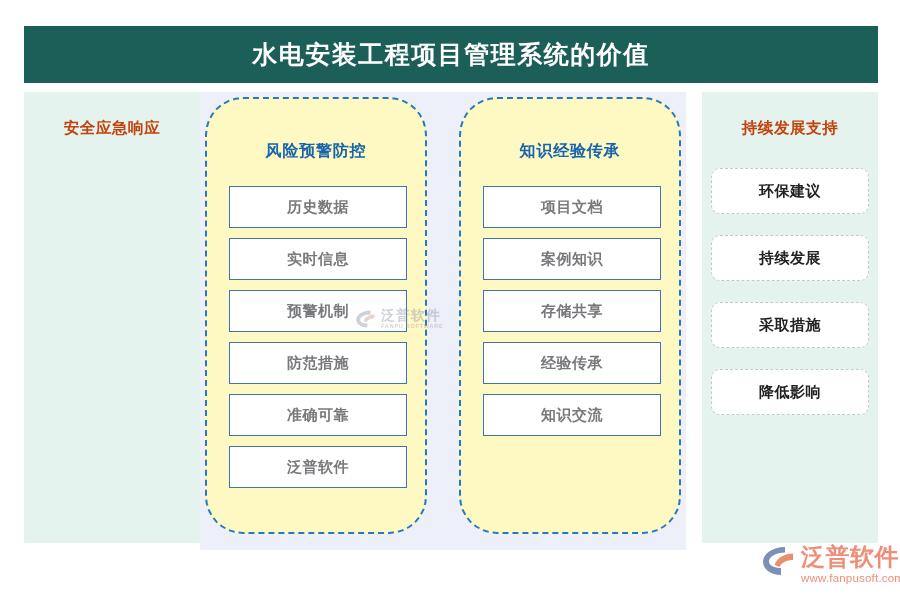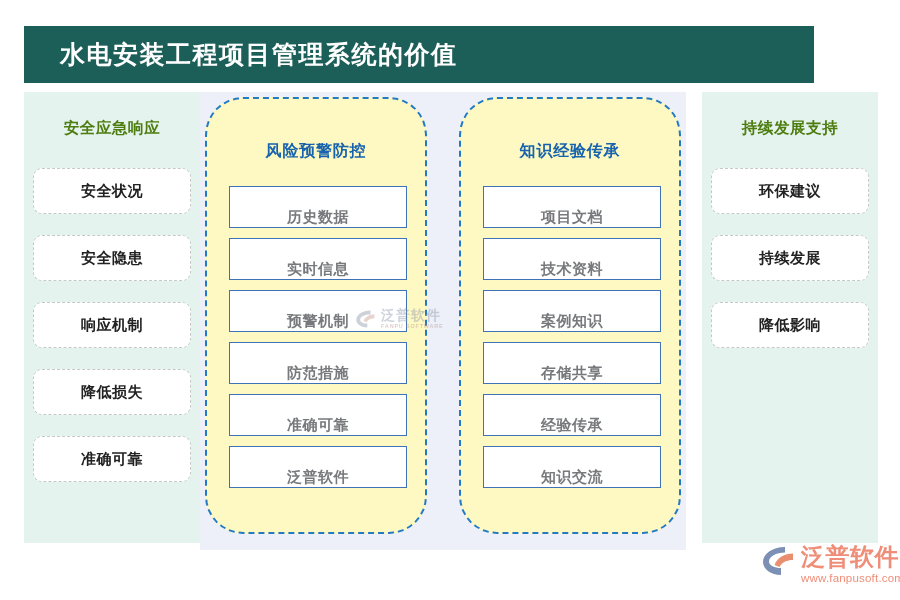--- a/index.html
+++ b/index.html
@@ -22,26 +22,26 @@
     left: 0; top: 0;
     width: 900px;
     height: 600px;
   }
 
   
   .header-bar {
     position: absolute;
     left: 24px;
     top: 26px;
-    width: 790px;
+    width: 854px;
     height: 57px;
     background: #1b5f58;
     display: flex;
     align-items: center;
-    padding-left: 36px;
+    justify-content: center;
   }
   .header-title {
     color: #ffffff;
     font-size: 25px;
     font-weight: bold;
     letter-spacing: 1.5px;
     line-height: 1;
   }
 
   
@@ -56,21 +56,21 @@
   .side-panel.right { left: 702px; }
 
   .side-heading {
     position: absolute;
     top: 26px;
     left: 0;
     width: 100%;
     text-align: center;
     font-size: 15.5px;
     font-weight: bold;
-    color: #4d7c0f;
+    color: #c2410c;
     letter-spacing: 0.6px;
   }
 
   .side-items {
     position: absolute;
     top: 76px;
     left: 9px;
     width: 158px;
   }
   .side-item {
@@ -130,21 +130,21 @@
     top: 87px;
     left: 22px;
     width: 178px;
   }
   .center-item {
     width: 178px;
     height: 42px;
     background: #ffffff;
     border: 1.6px solid #3f73b5;
     display: flex;
-    align-items: flex-end;
+    align-items: center;
     justify-content: center;
     margin-bottom: 10px;
   }
   .center-item-label {
     font-size: 15px;
     font-weight: bold;
     color: #77797c;
     letter-spacing: 0.5px;
   }
 
@@ -223,37 +223,20 @@
 <body>
 
 <div class="canvas">
 
   <div class="header-bar">
     <div class="header-title">水电安装工程项目管理系统的价值</div>
   </div>
 
   <div class="side-panel left">
     <div class="side-heading">安全应急响应</div>
-    <div class="side-items">
-      <div class="side-item">
-        <span class="side-item-label">安全状况</span>
-      </div>
-      <div class="side-item">
-        <span class="side-item-label">安全隐患</span>
-      </div>
-      <div class="side-item">
-        <span class="side-item-label">响应机制</span>
-      </div>
-      <div class="side-item">
-        <span class="side-item-label">降低损失</span>
-      </div>
-      <div class="side-item">
-        <span class="side-item-label">准确可靠</span>
-      </div>
-    </div>
   </div>
 
   <div class="center-panel">
 
     <div class="center-group g1">
       <div class="center-heading">风险预警防控</div>
       <div class="center-items">
         <div class="center-item">
           <span class="center-item-label">历史数据</span>
         </div>
@@ -273,23 +256,20 @@
           <span class="center-item-label">泛普软件</span>
         </div>
       </div>
     </div>
 
     <div class="center-group g2">
       <div class="center-heading">知识经验传承</div>
       <div class="center-items">
         <div class="center-item">
           <span class="center-item-label">项目文档</span>
-        </div>
-        <div class="center-item">
-          <span class="center-item-label">技术资料</span>
         </div>
         <div class="center-item">
           <span class="center-item-label">案例知识</span>
         </div>
         <div class="center-item">
           <span class="center-item-label">存储共享</span>
         </div>
         <div class="center-item">
           <span class="center-item-label">经验传承</span>
         </div>
@@ -302,20 +282,23 @@
   </div>
 
   <div class="side-panel right">
     <div class="side-heading">持续发展支持</div>
     <div class="side-items">
       <div class="side-item">
         <span class="side-item-label">环保建议</span>
       </div>
       <div class="side-item">
         <span class="side-item-label">持续发展</span>
+      </div>
+      <div class="side-item">
+        <span class="side-item-label">采取措施</span>
       </div>
       <div class="side-item">
         <span class="side-item-label">降低影响</span>
       </div>
     </div>
   </div>
 
   <div class="watermark">
     <span class="wm-mark">
       <svg viewBox="0 0 34 30" width="22" height="22" xmlns="http://www.w3.org/2000/svg" aria-hidden="true">

